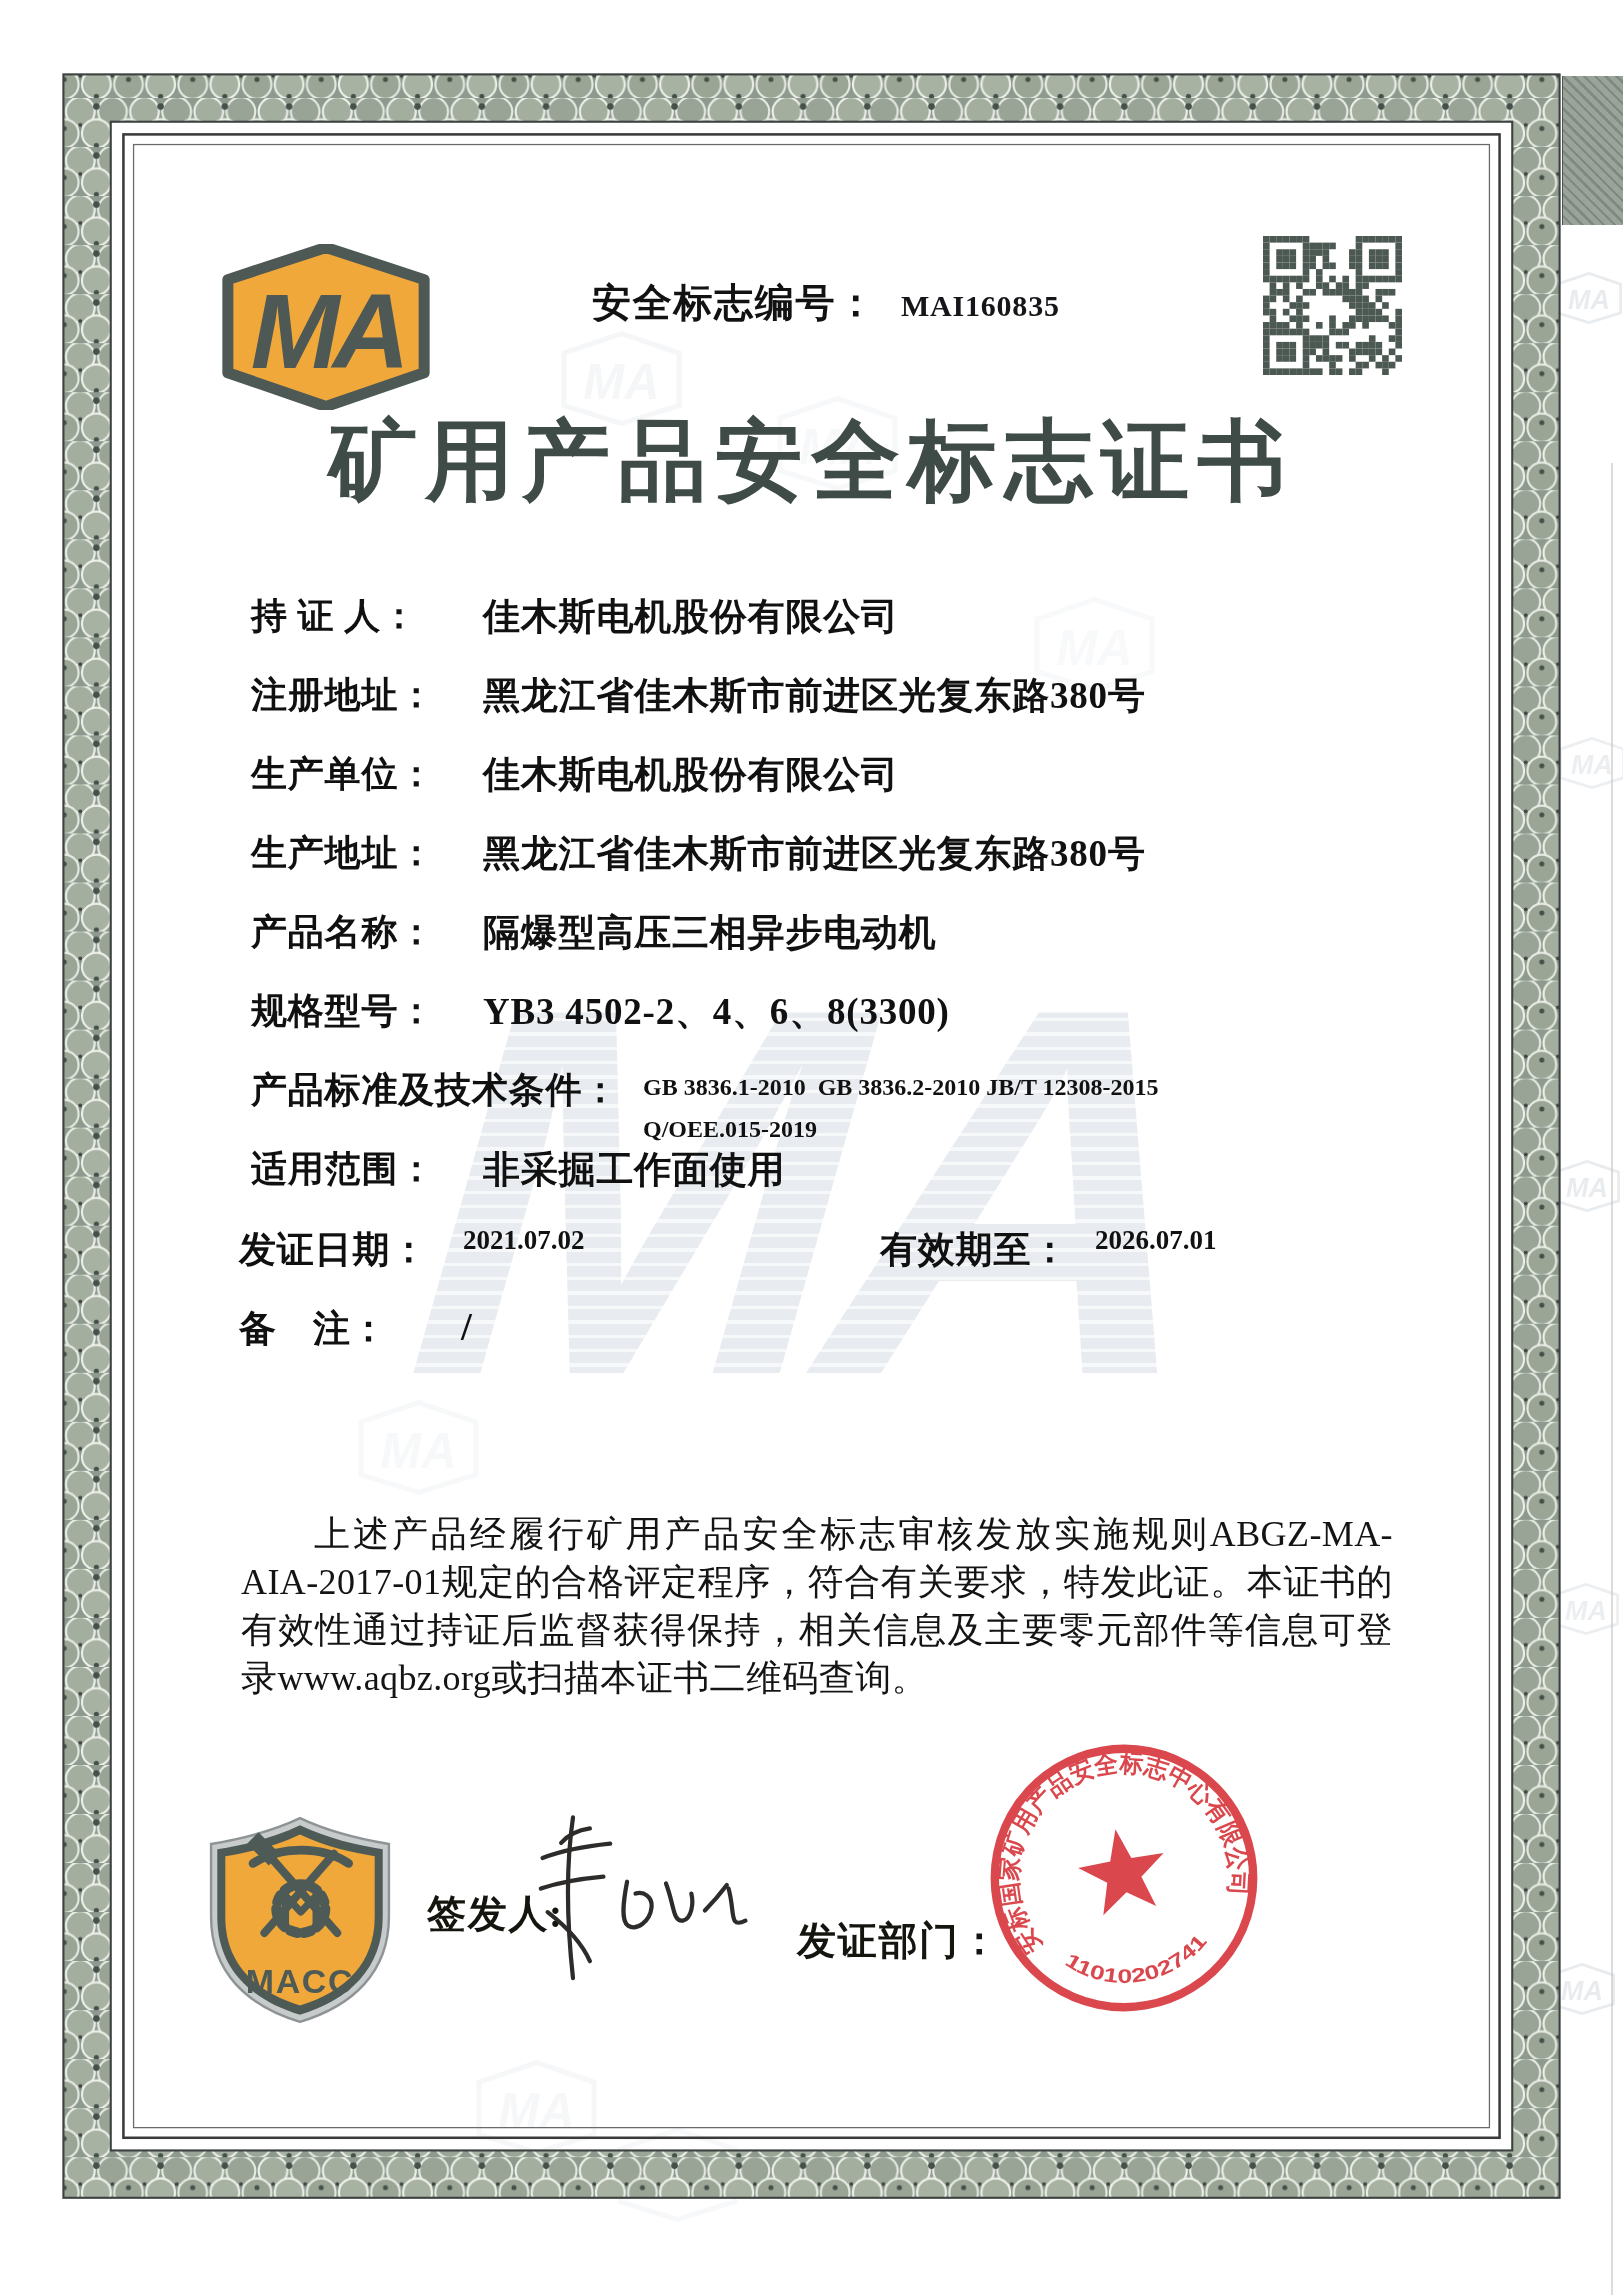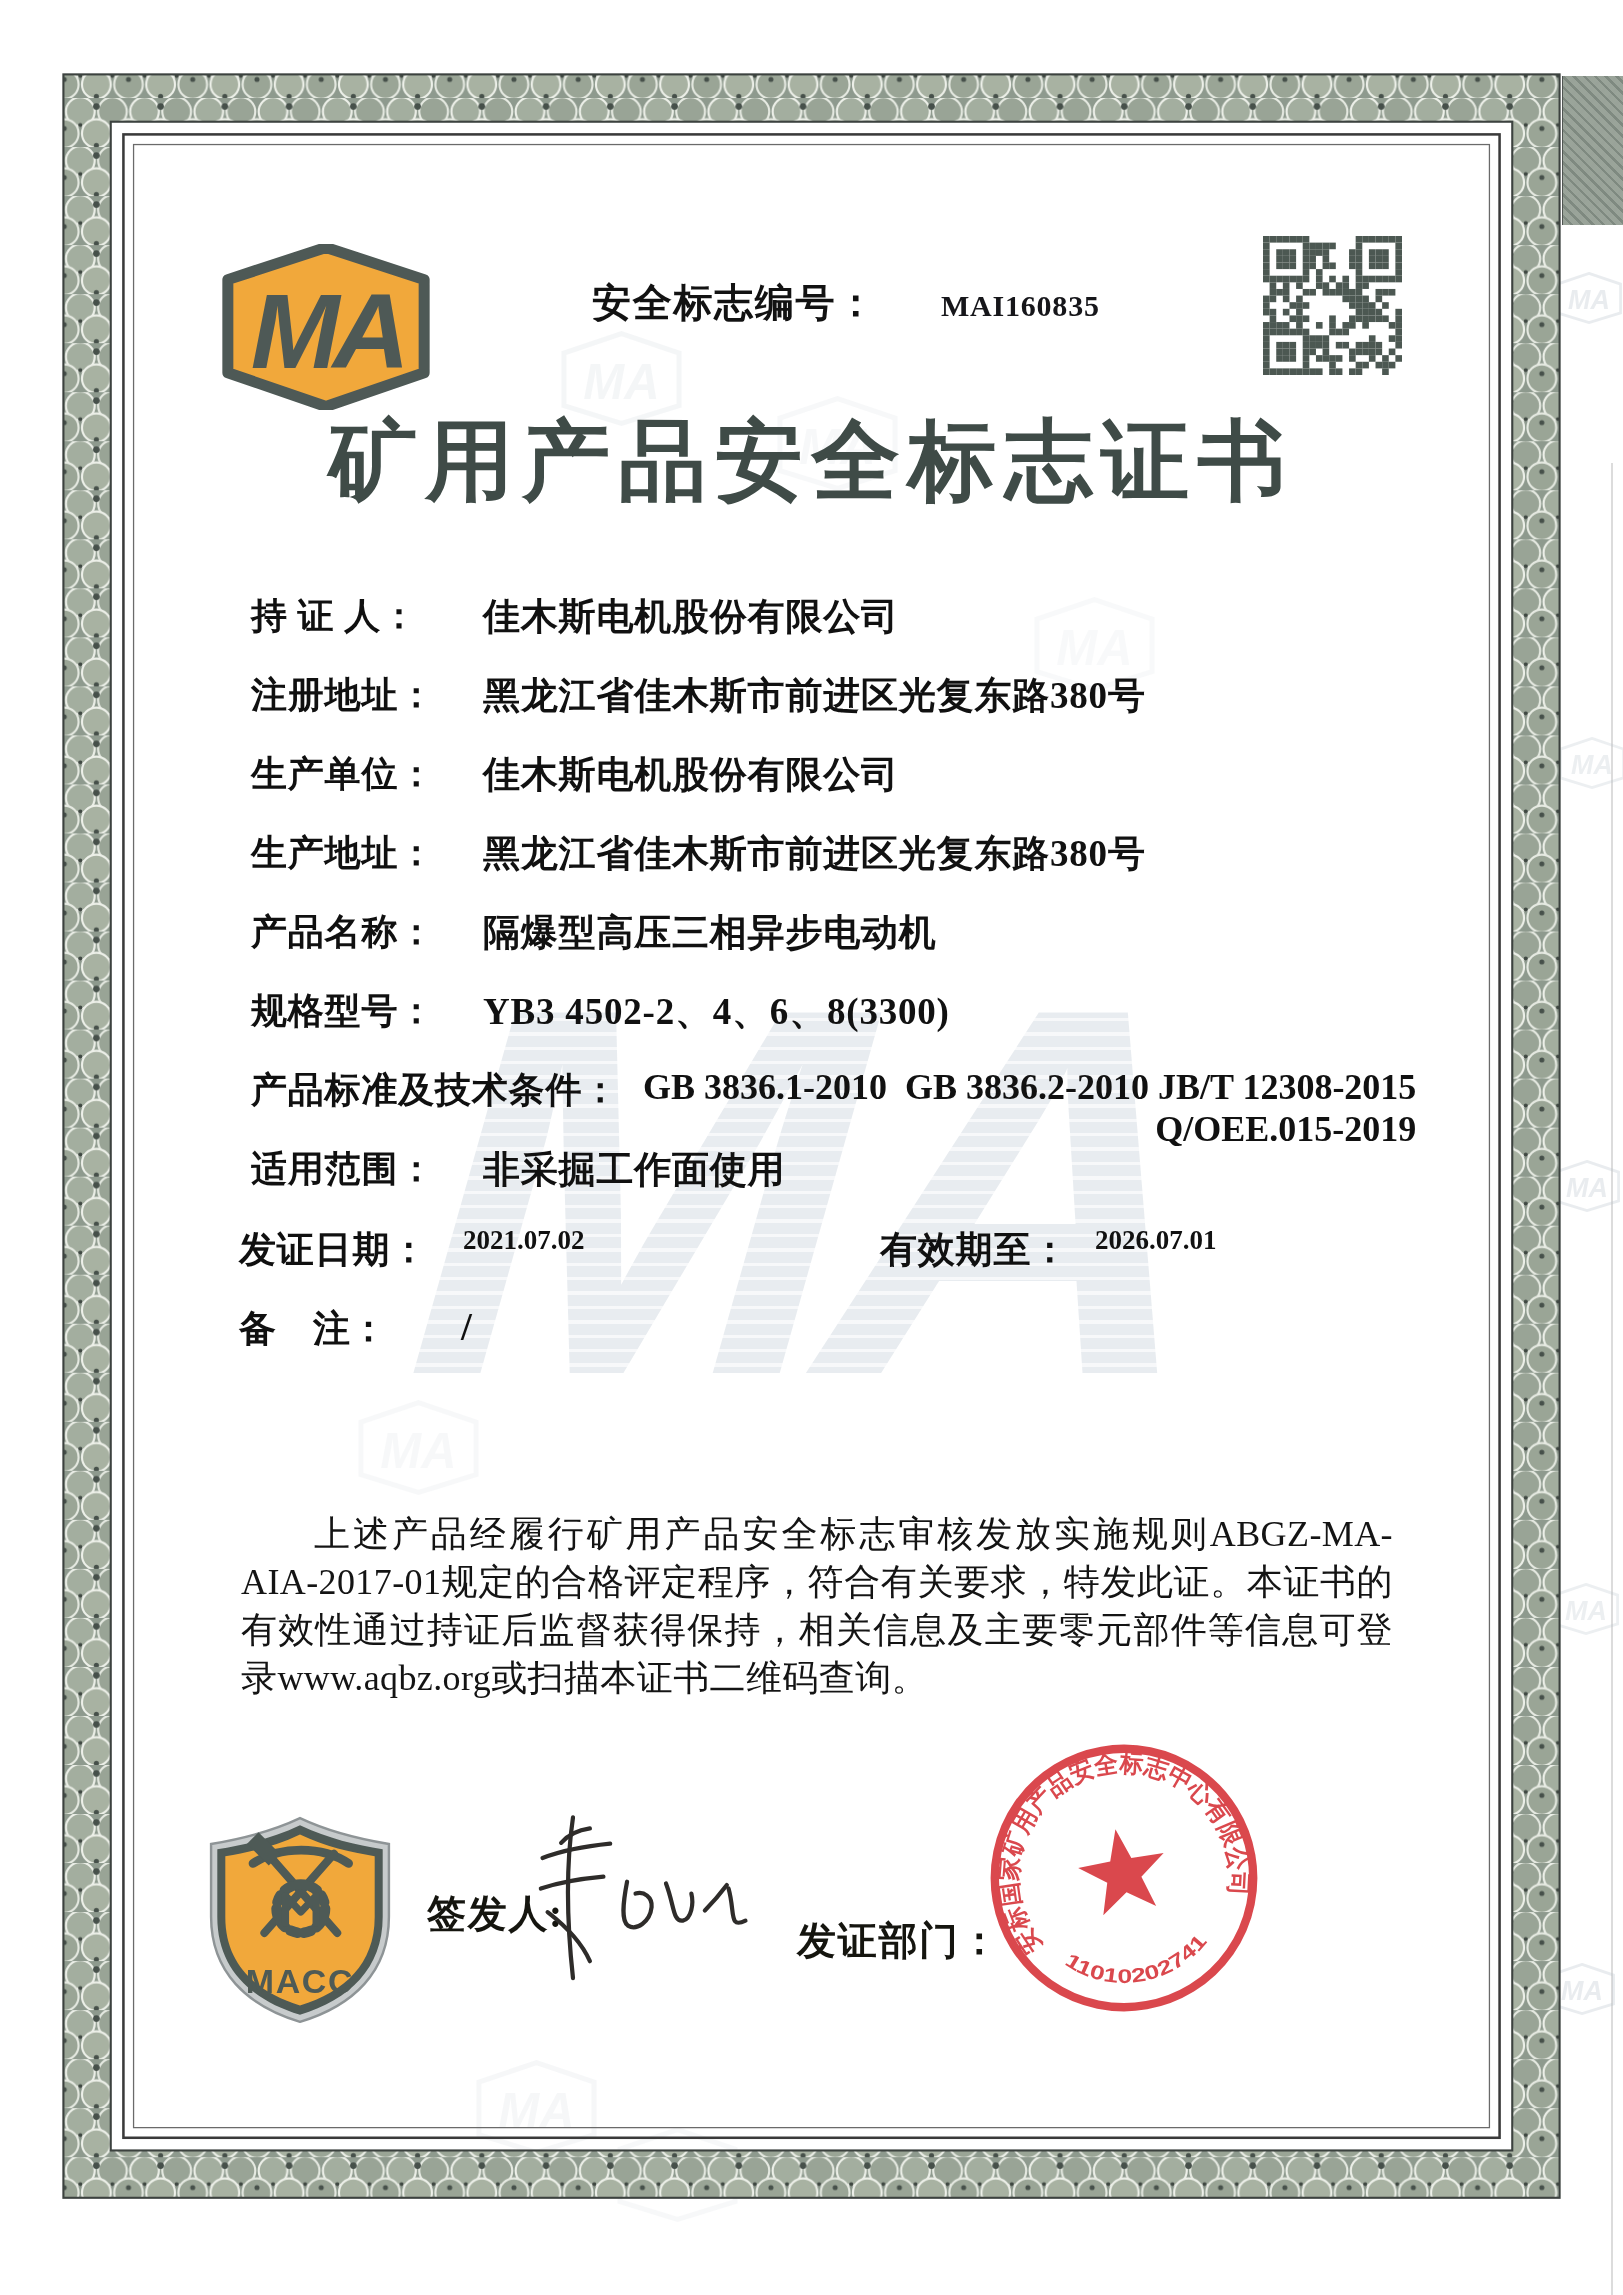--- a/index.html
+++ b/index.html
@@ -27,42 +27,42 @@
   .edge-line{position:absolute;left:1611px;top:463px;width:1.7px;height:1832px;background:#dcdcdc;z-index:0;}
   .edge-block{
     position:absolute;left:1562px;top:76px;width:61px;height:149px;z-index:1;opacity:.9;
     background:
       repeating-linear-gradient(45deg, rgba(143,154,143,.9) 0 5px, rgba(110,122,112,.9) 5px 7.6px),
       repeating-linear-gradient(-45deg, #9aa597 0 6px, #8b968a 6px 9.3px);
     border-left:1.7px solid #3c423f;
   }
   
   #ma-logo{position:absolute;left:216px;top:244px;z-index:2;}
-  .badge-row{position:absolute;left:592px;top:276px;z-index:2;display:flex;align-items:baseline;gap:40px;}
+  .badge-row{position:absolute;left:592px;top:276px;z-index:2;display:flex;align-items:baseline;}
   .badge-label{
     font-family:"Liberation Sans","DejaVu Sans",sans-serif;
     font-weight:700;font-size:39px;color:#121212;letter-spacing:1.7px;
   }
   .badge-value{font-weight:700;font-size:30px;margin-left:24px;color:#16161a;letter-spacing:0.8px;}
   #qr{position:absolute;left:1263px;top:236px;z-index:2;}
   .cert-title{
     position:absolute;left:135px;top:402px;width:1353px;z-index:2;
     text-align:center;font-weight:700;font-size:88px;letter-spacing:8.5px;
     color:#3f4b47;
   }
   
   #fields-container{position:absolute;left:239px;top:592px;width:1251px;z-index:2;}
   .frow{height:79px;display:flex;align-items:flex-start;margin-left:12px;}
   .flab{
     width:232px;flex:0 0 232px;font-weight:700;font-size:36px;letter-spacing:0.8px;color:#101010;
   }
   .frow.long .flab{width:392px;flex:0 0 392px;}
   .vwrap{display:flex;flex-direction:column;}
   .fval{font-weight:700;font-size:37px;color:#111111;white-space:pre-wrap;letter-spacing:0.8px;}
-  .frow.long .fval,.frow.long .fval2{font-size:36px;line-height:42px;letter-spacing:0;text-align:right;}
+  .frow.long .fval,.frow.long .fval2{font-size:24px;line-height:42px;letter-spacing:0;}
   .fval2{font-weight:700;color:#111;white-space:pre-wrap;}
   .date-row{position:absolute;left:239px;top:1225px;width:1251px;height:51px;z-index:2;}
   .date-row .lbl{position:absolute;font-weight:700;font-size:37px;letter-spacing:0.8px;color:#101010;}
   .date-row .val{position:absolute;font-weight:700;font-size:27px;color:#111;}
   .remark-row{position:absolute;left:239px;top:1304px;width:1251px;height:51px;z-index:2;}
   .remark-row .lbl{position:absolute;left:0;font-weight:700;font-size:37px;color:#101010;}
   .remark-row .val{position:absolute;left:222px;font-weight:700;font-size:39px;color:#111;}
   
   .paragraph{
     position:absolute;left:241px;top:1510px;width:1152px;z-index:2;

